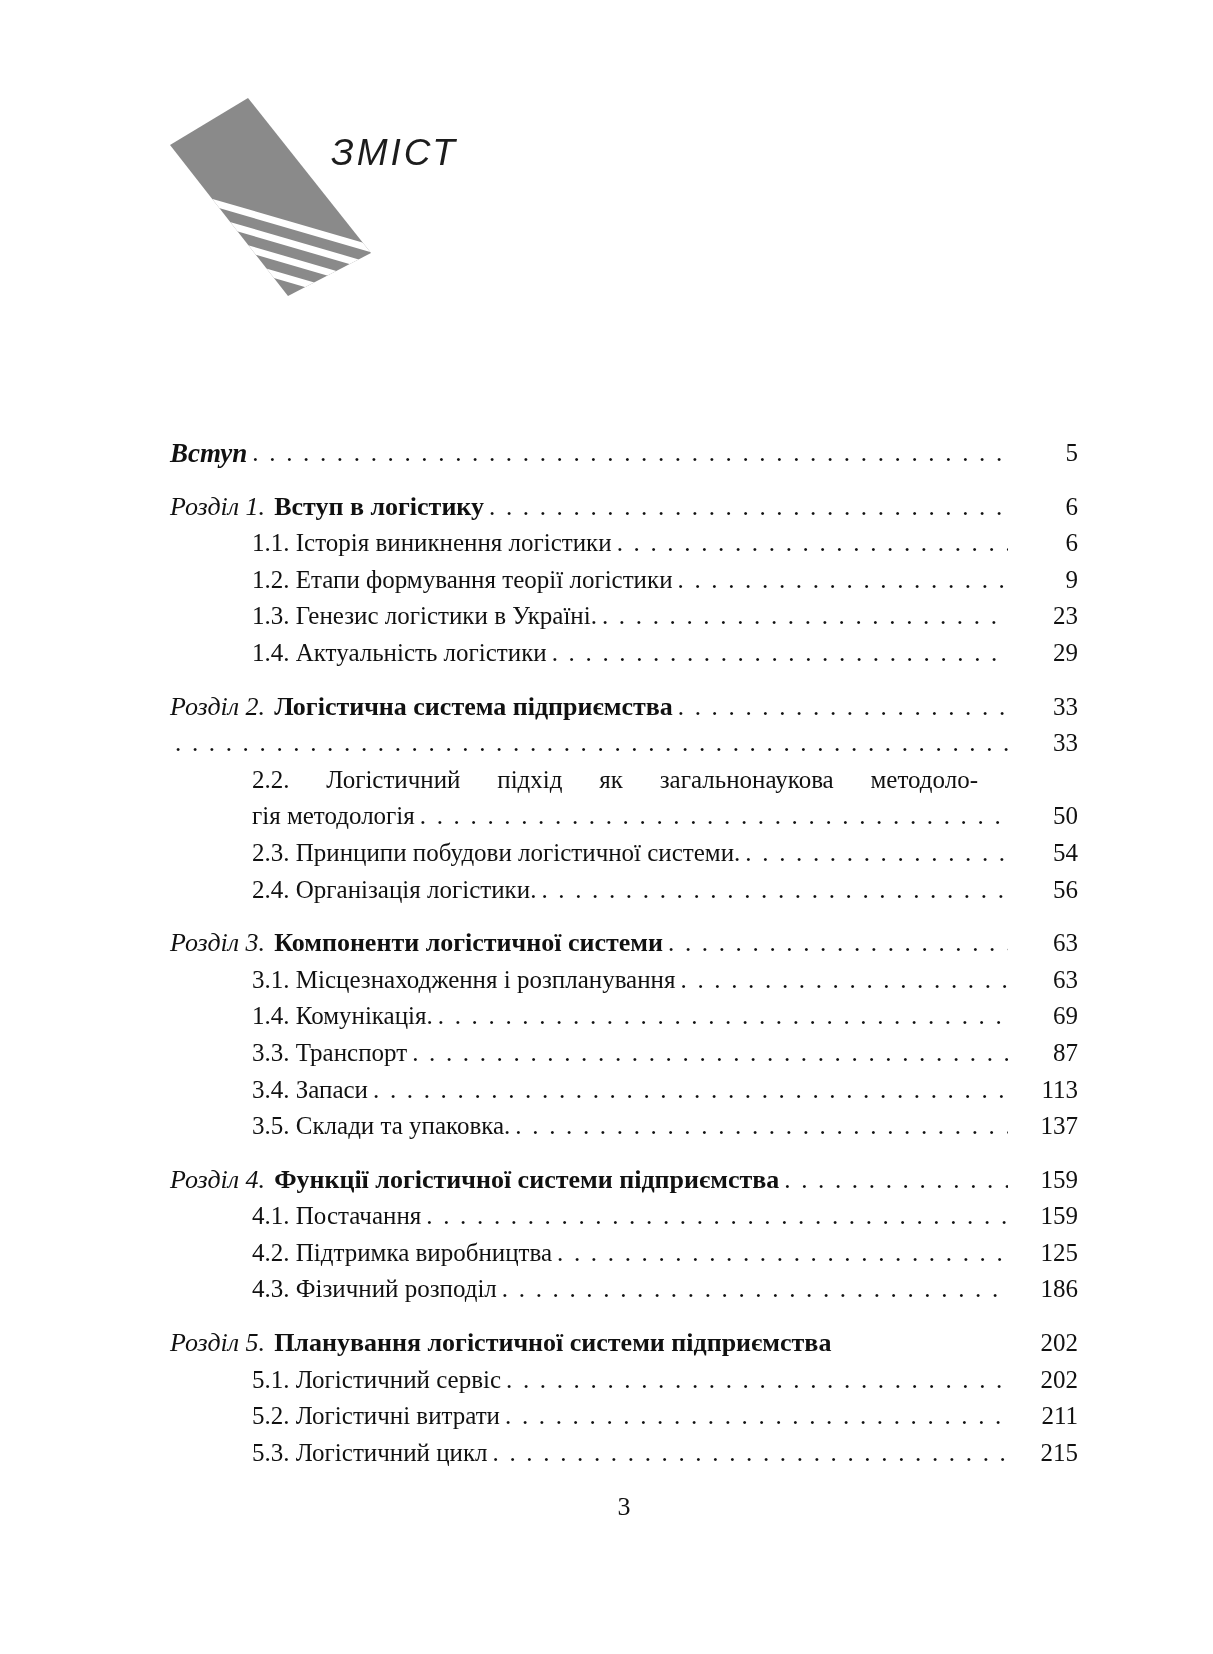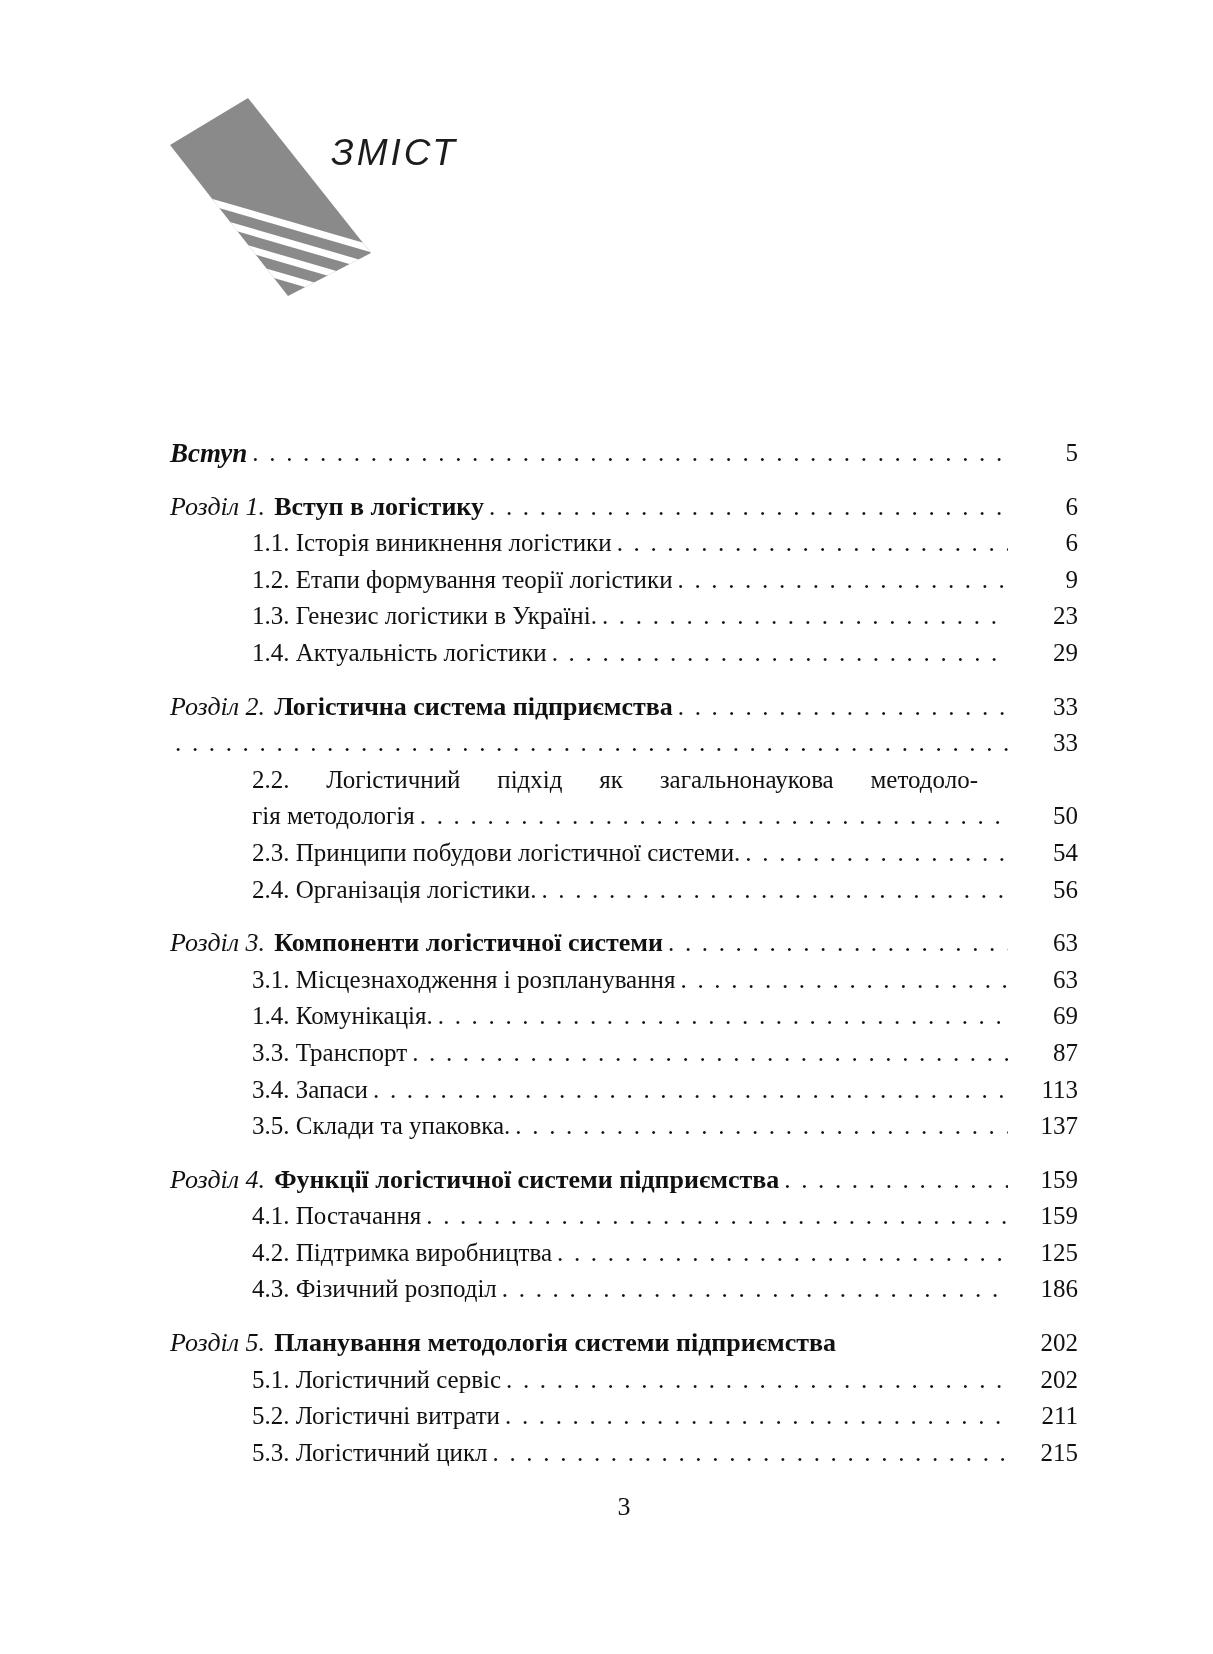--- a/index.html
+++ b/index.html
@@ -174,21 +174,21 @@
         <span class="leader"></span>
         <span class="pg">125</span>
       </div>
       <div class="row sub">
         <span class="t">4.3. Фізичний розподіл</span>
         <span class="leader"></span>
         <span class="pg">186</span>
       </div>
       <div class="row chapter">
         <span class="prefix">Розділ 5.</span>
-        <span class="chapter-title">Планування методологія системи підприємства</span>
+        <span class="chapter-title">Планування логістичної системи підприємства</span>
         <span class="leader empty"></span>
         <span class="pg">202</span>
       </div>
       <div class="row sub">
         <span class="t">5.1. Логістичний сервіс</span>
         <span class="leader"></span>
         <span class="pg">202</span>
       </div>
       <div class="row sub">
         <span class="t">5.2. Логістичні витрати</span>

